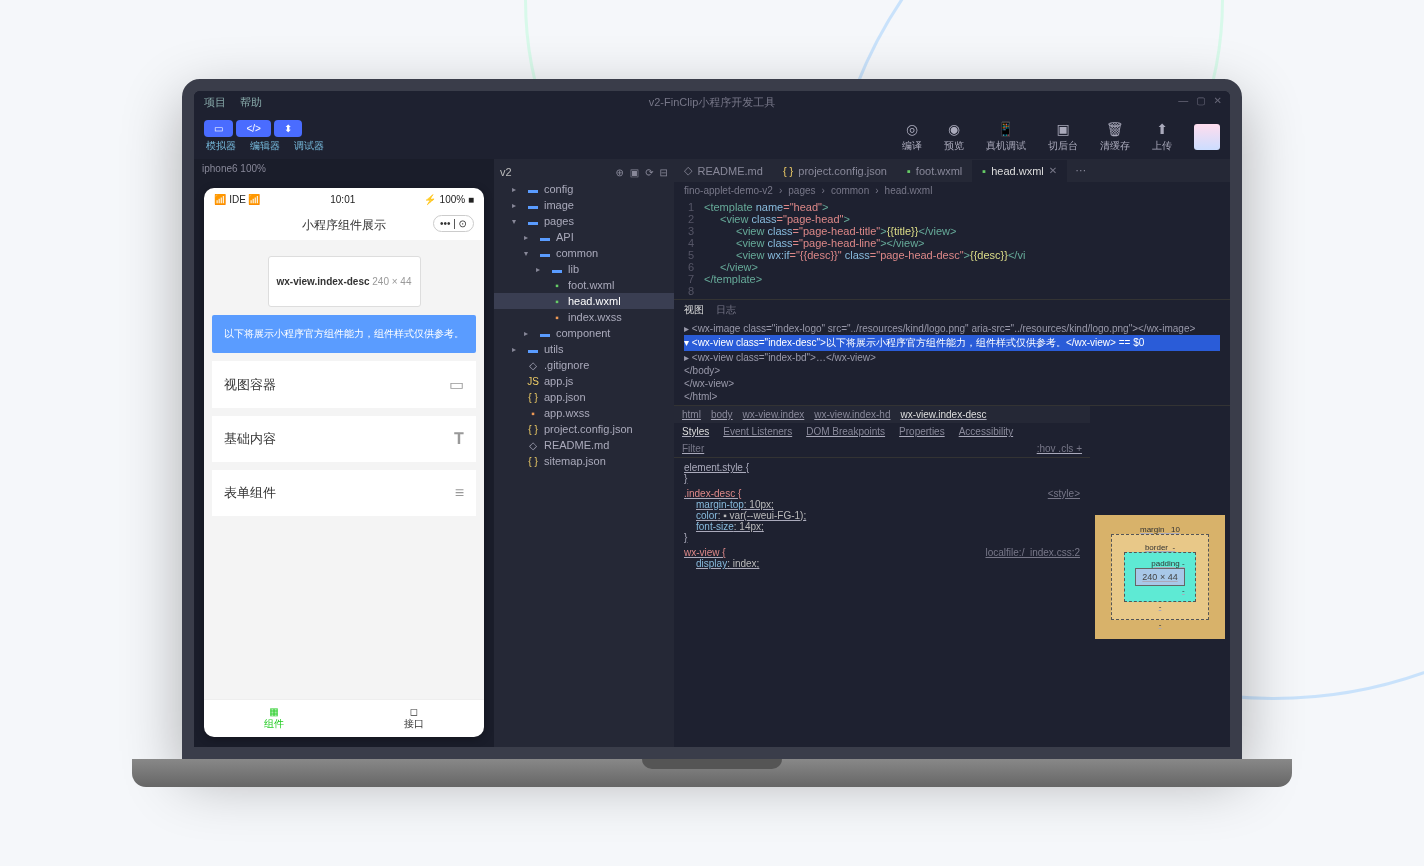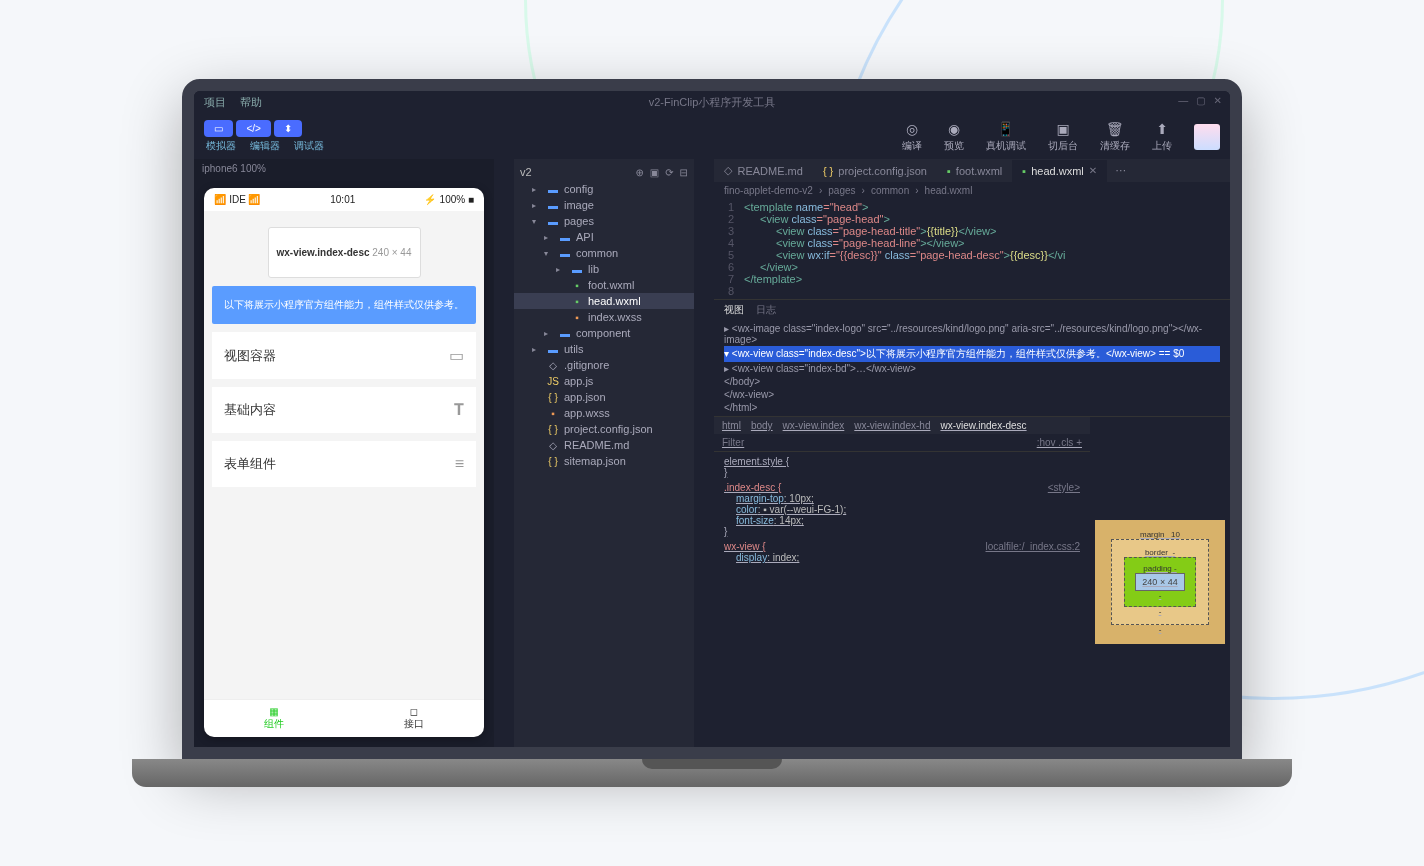--- a/index.html
+++ b/index.html
@@ -18,21 +18,21 @@
 .winctrl { position: absolute; top: 4px; right: 8px; display: flex; gap: 8px; color: #667; font-size: 10px; }
 .toolbar { display: flex; align-items: center; padding: 6px 10px; background: #1e2130; gap: 4px; }
 .pill-btns { display: flex; gap: 3px; }
 .pill { background: #4a6cff; color: #fff; padding: 3px 10px; border-radius: 4px; font-size: 10px; display: flex; align-items: center; }
 .pill-labels { display: flex; gap: 14px; margin-left: 2px; margin-top: 2px; font-size: 10px; color: #7bd; }
 .toolbar-right { margin-left: auto; display: flex; gap: 22px; align-items: center; }
 .tool-icon { display: flex; flex-direction: column; align-items: center; gap: 2px; color: #aab; font-size: 10px; }
 .tool-icon .ico { font-size: 14px; }
 .avatar { width: 26px; height: 26px; background: linear-gradient(#fde, #cdf); border-radius: 3px; }
 
-.workspace { display: flex; flex: 1; overflow: hidden; gap: 20px; }
+.workspace { display: flex; flex: 1; overflow: hidden; }
 .sim-panel { width: 300px; background: #1a1d2a; display: flex; flex-direction: column; }
 .sim-info { padding: 4px 8px; color: #889; font-size: 10px; }
 .phone { background: #fff; margin: 10px; border-radius: 10px; flex: 1; display: flex; flex-direction: column; color: #333; overflow: hidden; box-shadow: 0 2px 8px rgba(0,0,0,0.3); }
 .phone-status { display: flex; justify-content: space-between; padding: 6px 10px; font-size: 10px; color: #222; }
 .phone-title { text-align: center; padding: 6px; font-size: 12px; font-weight: 500; position: relative; }
 .phone-capsule { position: absolute; right: 10px; top: 4px; border: 1px solid #ccc; border-radius: 12px; padding: 2px 6px; display: flex; gap: 6px; align-items: center; font-size: 10px; }
 .phone-body { flex: 1; background: #f4f4f4; padding: 8px; overflow: hidden; }
 .tooltip-box { background: #fff; border: 1px solid #ddd; padding: 19px 8px; font-size: 10px; border-radius: 3px; margin: 8px auto; display: inline-block; }
 .highlight-box { background: #5a9cff; color: #fff; padding: 12px; font-size: 10px; text-align: right; border-radius: 2px; }
 .list-item { background: #fff; padding: 14px 12px; margin-top: 8px; display: flex; justify-content: space-between; align-items: center; font-size: 13px; }
@@ -82,21 +82,21 @@
 .filter-row span:last-child { margin-left: auto; }
 .css-body { padding: 4px 10px; color: #aab; font-family: Consolas, monospace; }
 .css-sel { color: #d88; }
 .css-prop { color: #8bd; padding-left: 12px; }
 .css-val { color: #bbb; }
 .css-src { float: right; color: #778; text-decoration: underline; }
 
 .box-model { width: 140px; padding: 8px; display: flex; align-items: center; justify-content: center; }
 .bm-margin { background: #d8b26a; padding: 10px 16px; font-size: 9px; color: #444; text-align: center; }
 .bm-border { background: #e8c888; padding: 8px 12px; border: 1px dashed #555; }
-.bm-padding { background: #84cc16; padding: 6px 10px; border: 1px dashed #555; }
+.bm-padding { background: #5eead4; padding: 6px 10px; border: 1px dashed #555; text-align: right; }
 .bm-content { background: #a8c8e8; padding: 3px 6px; border: 1px solid #666; font-size: 9px; white-space: nowrap; }
 .bm-label { font-size: 8px; color: #333; }
 </style>
 </head>
 <body>
 
 <div class="bg-curve" style="width:900px;height:900px;top:-200px;right:-300px"></div>
 <div class="bg-curve2" style="width:700px;height:700px;top:-350px;right:200px"></div>
 
 <div class="laptop">
@@ -159,20 +159,24 @@
 
       <div class="workspace">
 
         <div class="sim-panel">
           <div class="sim-info">iphone6 100%</div>
           <div class="phone">
             <div class="phone-status">
               <span>📶 IDE 📶</span>
               <span>10:01</span>
               <span>⚡ 100% ■</span>
+            </div>
+            <div class="phone-title">
+              <span>小程序组件展示</span>
+              <span class="phone-capsule">••• | ⊙</span>
             </div>
             <div class="phone-body">
               <div style="text-align:center">
                 <div class="tooltip-box">
                   <b>wx-view.index-desc</b> <span style="color:#999">240 × 44</span>
                 </div>
                 <div class="highlight-box">以下将展示小程序官方组件能力，组件样式仅供参考。</div>
               </div>
               <div class="list-item">
                   <span>视图容器</span>
@@ -367,20 +371,27 @@
           </div>
 
           <div class="dev-panel">
             <div class="styles-col">
               <div class="crumb-row">
                 <span>html</span>
                   <span>body</span>
                   <span>wx-view.index</span>
                   <span>wx-view.index-hd</span>
                   <span class="sel">wx-view.index-desc</span>
+              </div>
+              <div class="subtabs">
+                <span class="act">Styles</span>
+                <span>Event Listeners</span>
+                <span>DOM Breakpoints</span>
+                <span>Properties</span>
+                <span>Accessibility</span>
               </div>
               <div class="filter-row">
                 <span>Filter</span>
                 <span>:hov .cls +</span>
               </div>
               <div class="css-body">
                 <div><span>element.style {</span></div>
                 <div><span>}</span></div>
                 <div style="margin-top:4px"><span class="css-src">&lt;style&gt;</span><span class="css-sel">.index-desc {</span></div>
                 <div class="css-prop"><span>margin-top</span><span class="css-val">: 10px;</span></div>

